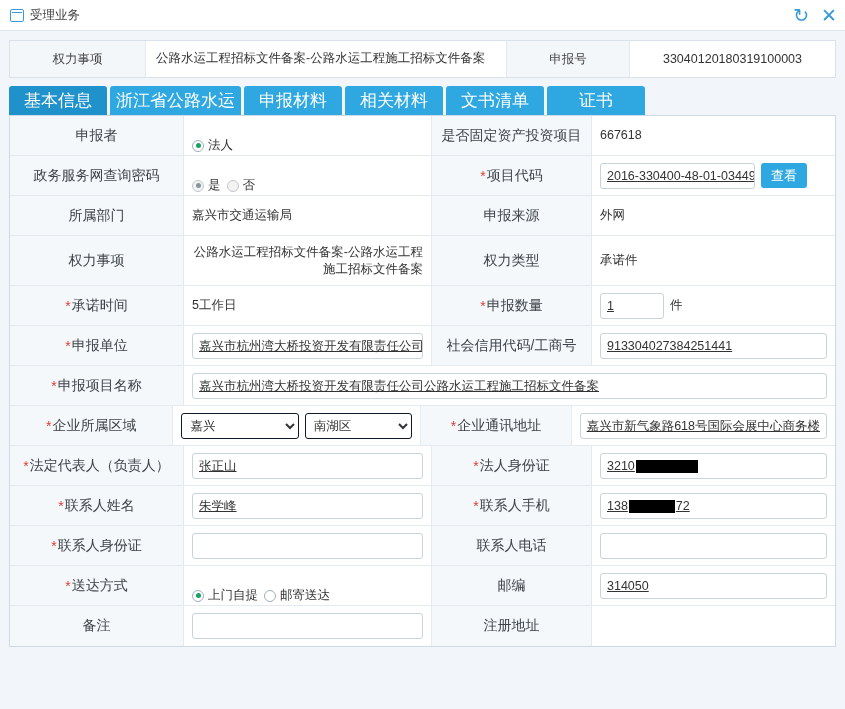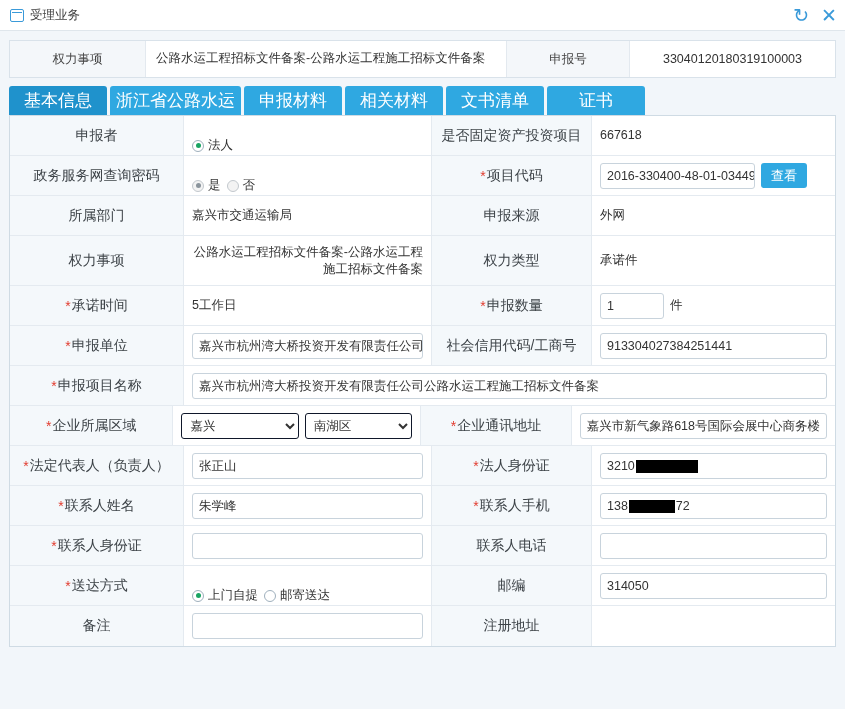--- a/index.html
+++ b/index.html
@@ -211,20 +211,21 @@
     line-height: 24px;
     padding: 0 6px;
     box-sizing: border-box;
     font-size: 12.5px;
     color: #333;
     background: #fff;
     width: 100%;
     font-family: "Liberation Sans", sans-serif;
     overflow: hidden;
     white-space: nowrap;
+    text-decoration: underline;
   }
   .txt.sm {
     width: 64px;
   }
   .plain {
     font-size: 12.5px;
     color: #333;
     line-height: 1.3;
     text-align: right;
   }

